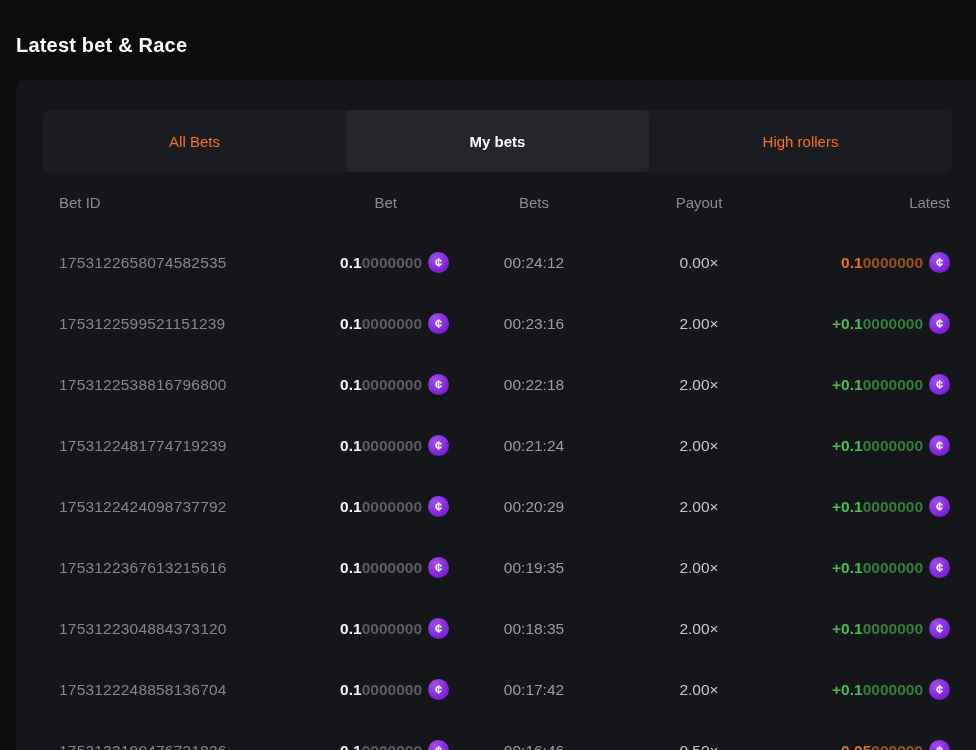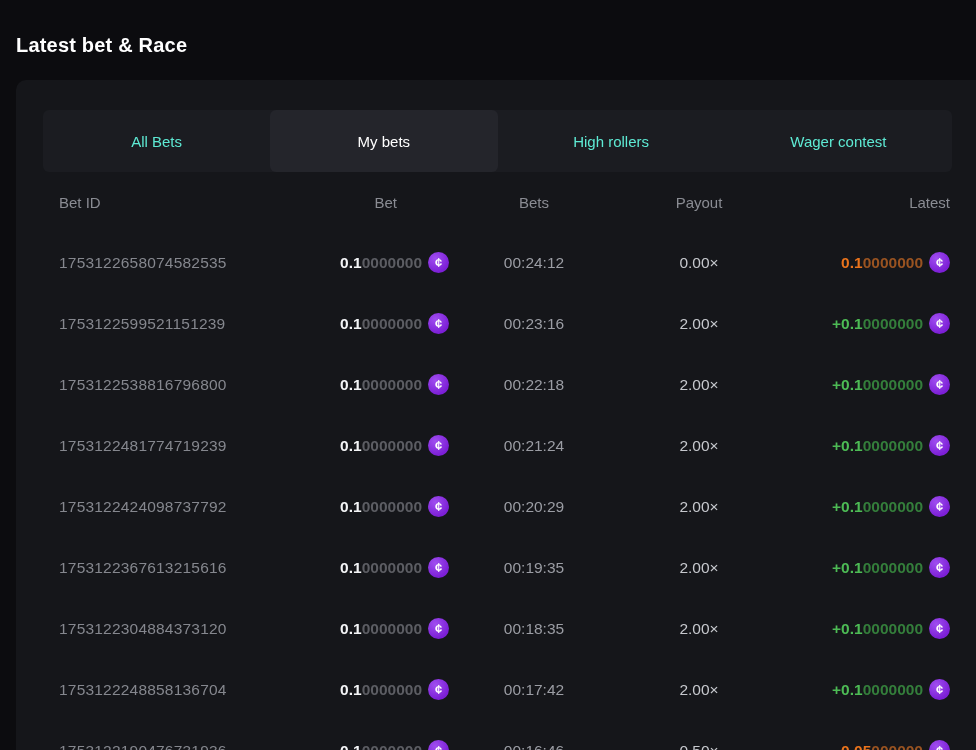--- a/index.html
+++ b/index.html
@@ -18,24 +18,24 @@
     background:#15161a;border-radius:10px 0 0 0;
     padding:30px 24px 0 27px;overflow:hidden;box-sizing:border-box;
   }
   
   .tabs{
     display:flex;background:#1b1c21;border-radius:6px;overflow:hidden;
     height:62px;margin-right:0;
   }
   .tab{
     flex:1;display:flex;align-items:center;justify-content:center;
-    color:#5eead4;font-size:15px;cursor:pointer;user-select:none;
+    color:#f97316;font-size:15px;cursor:pointer;user-select:none;
   }
   .tab.active{
-    background:#24252b;color:#ffffff;font-weight:400;border-radius:6px;
+    background:#24252b;color:#ffffff;font-weight:700;border-radius:6px;
   }
   
   .thead,.row{
     display:grid;
     grid-template-columns:215px 175px 170px 160px 1fr;
     align-items:center;
     padding:0 0 0 16px;
   }
   .thead{height:60px;color:#8a8c93;font-size:15px;}
   .th.c2{text-align:right;padding-right:52px;}
@@ -66,21 +66,20 @@
 </head>
 <body>
 
 <div class="page-title">Latest bet &amp; Race</div>
 
 <div class="panel">
   <div class="tabs" id="tabs">
       <div class="tab">All Bets</div>
       <div class="tab active">My bets</div>
       <div class="tab">High rollers</div>
-      <div class="tab">Wager contest</div>
     </div>
 
   <div class="thead">
     <div class="th c1">Bet ID</div>
     <div class="th c2">Bet</div>
     <div class="th c3">Bets</div>
     <div class="th c4">Payout</div>
     <div class="th c5">Latest</div>
   </div>
 

